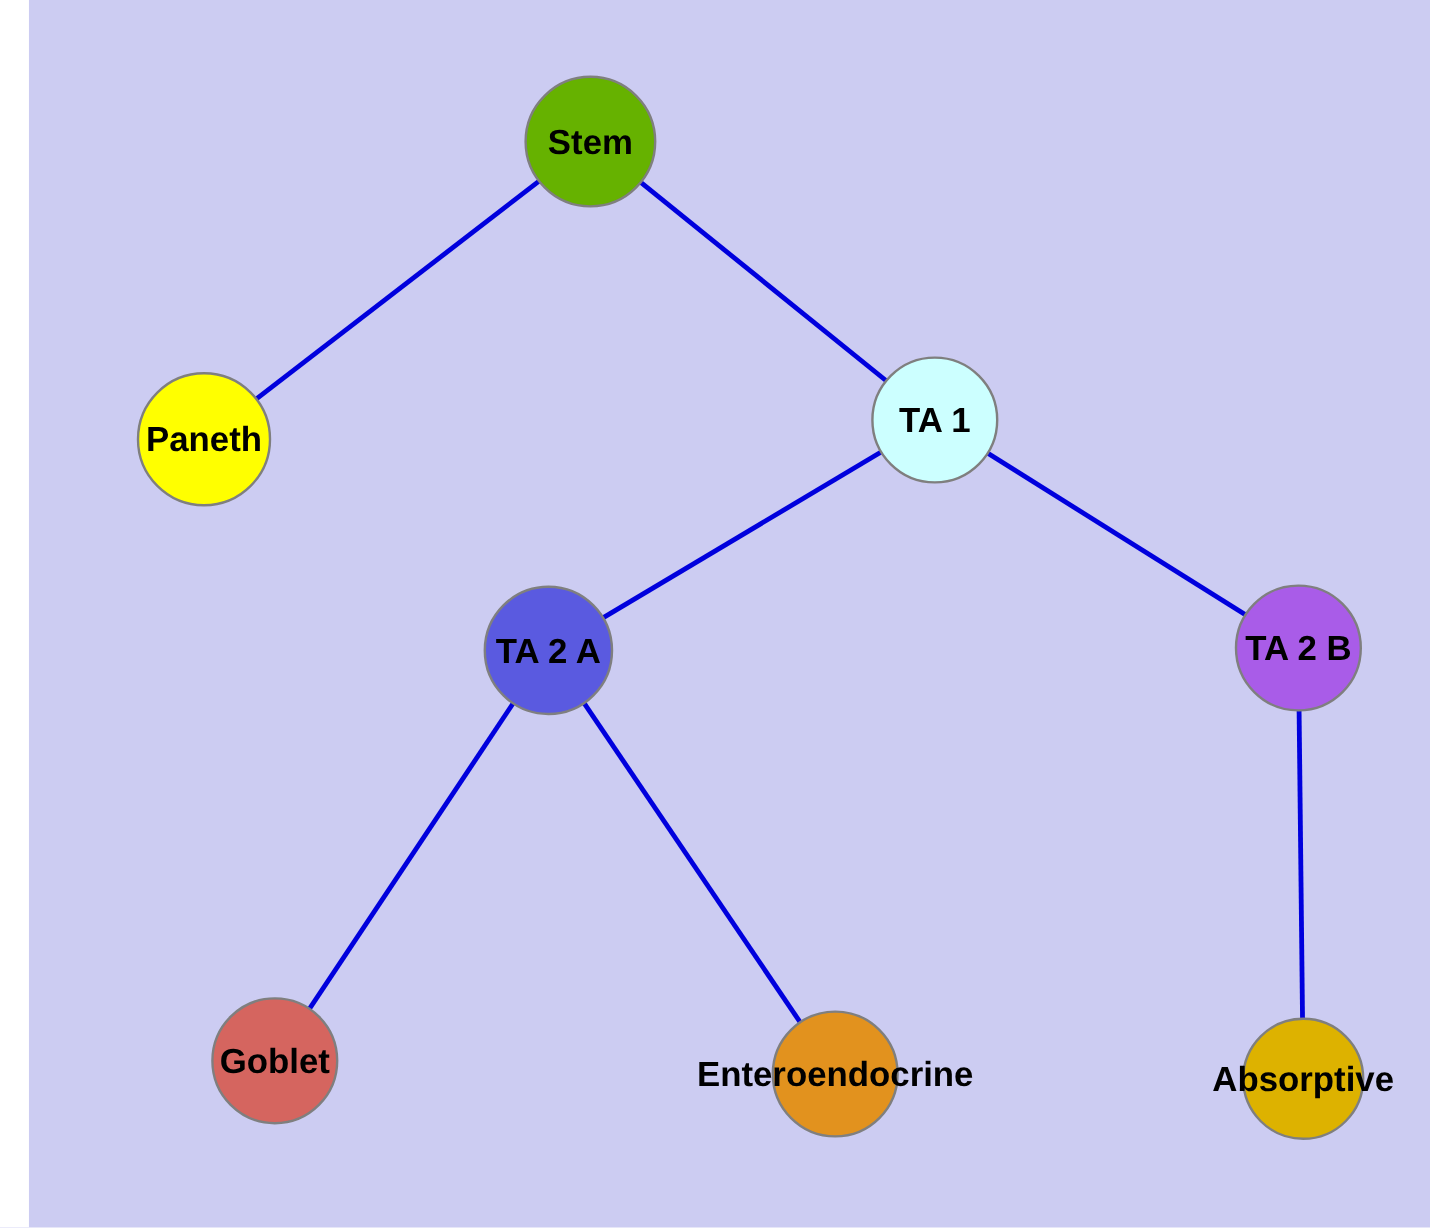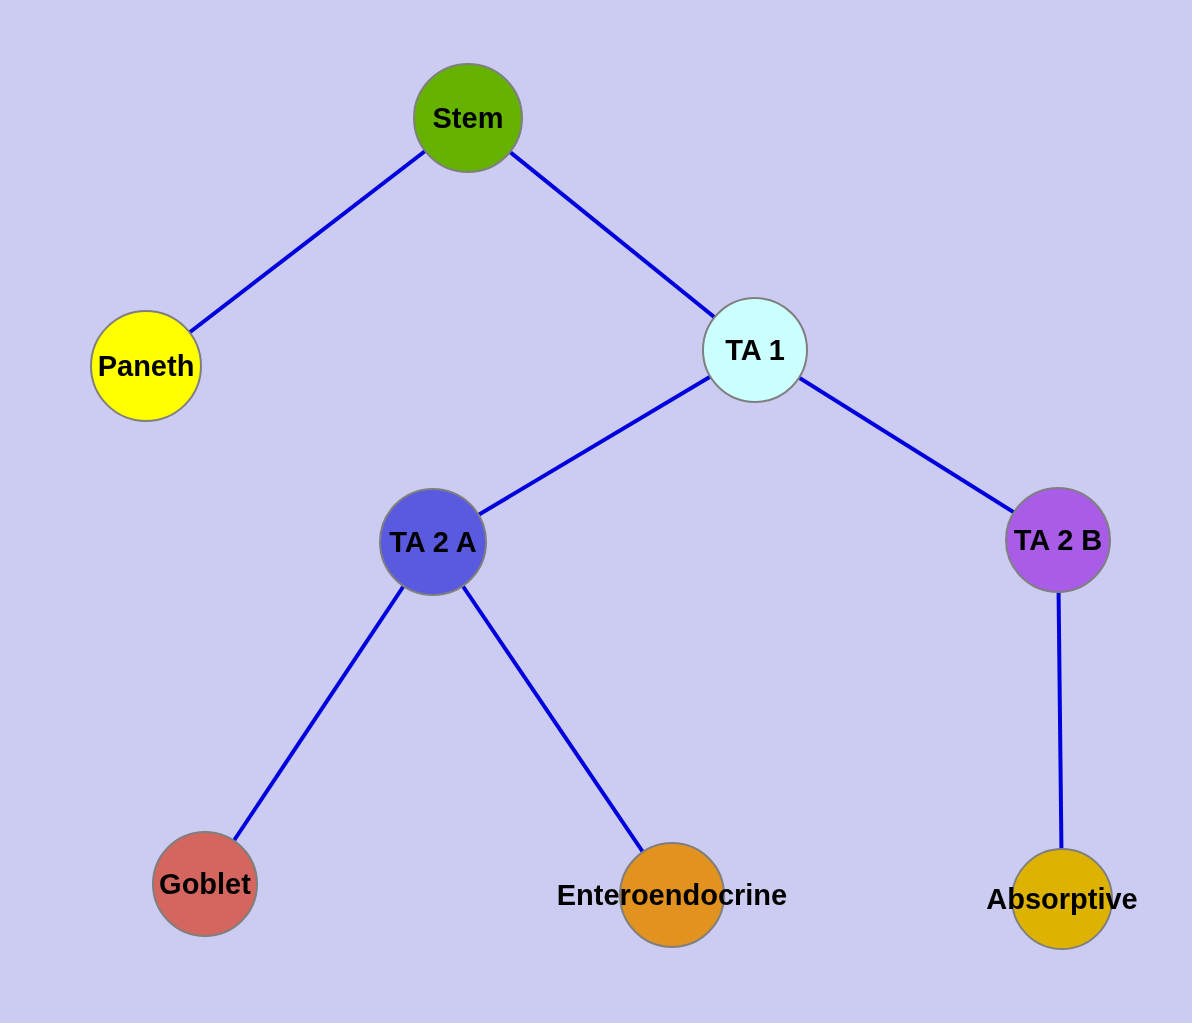--- a/index.html
+++ b/index.html
@@ -7,20 +7,21 @@
     padding: 0;
     width: 1192px;
     height: 1023px;
     overflow: hidden;
     font-family: "Liberation Sans", "DejaVu Sans", sans-serif;
   }
   .canvas-wrap {
     width: 1168px;
     height: 1023px;
     position: relative;
+    margin-left: 24px;
   }
   svg {
     display: block;
   }
   .node-label {
     font-family: "Liberation Sans", "DejaVu Sans", sans-serif;
     font-weight: bold;
     font-size: 29px;
     pointer-events: none;
   }

